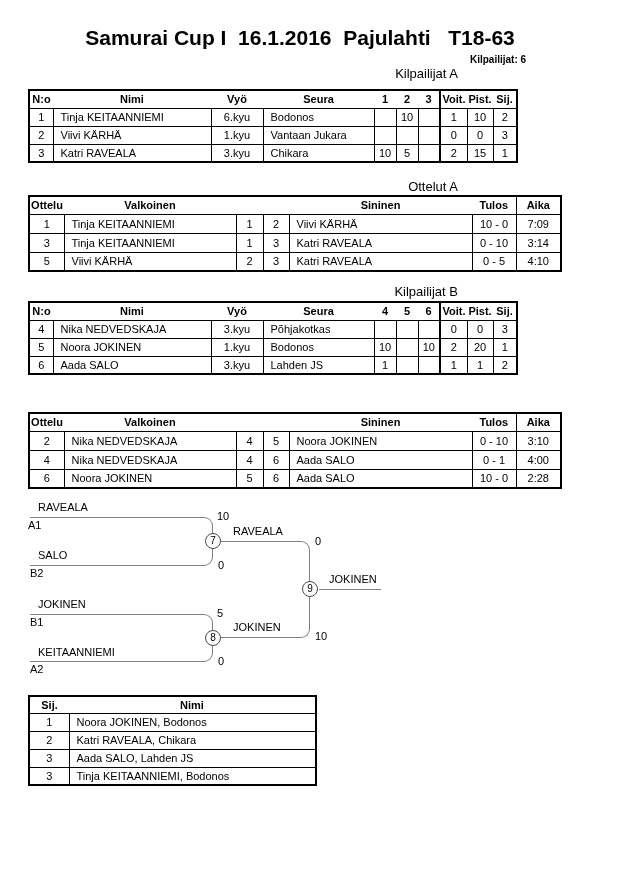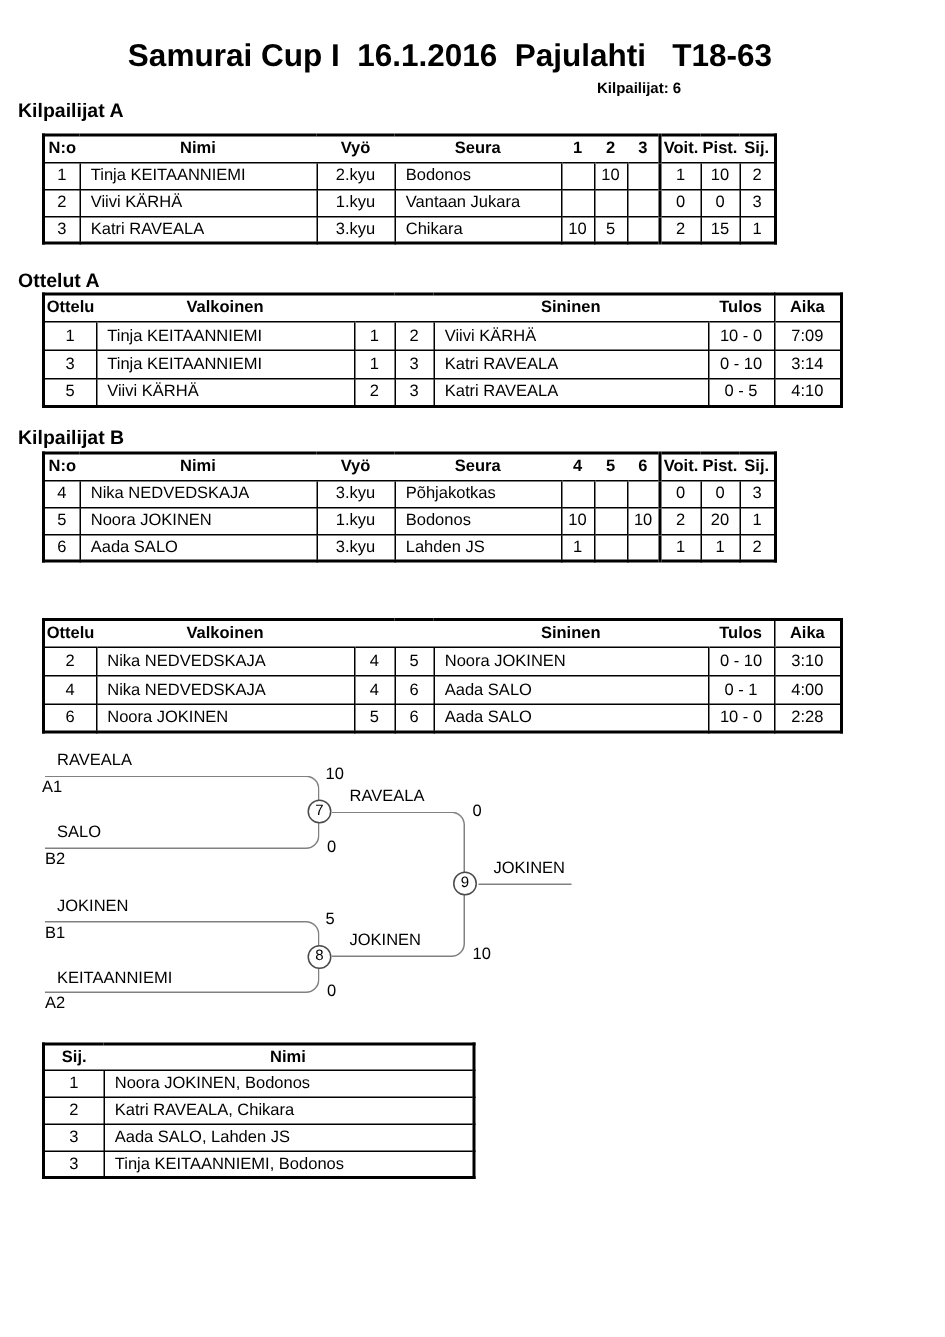--- a/index.html
+++ b/index.html
@@ -6,26 +6,26 @@
   html,body { background:#e8e8e8; }
   .page {
     position:relative; width:630px; height:891px; background:#ffffff;
     font-family:"Liberation Sans", sans-serif; color:#000; overflow:hidden;
   }
   .title {
     position:absolute; left:0; top:26px; width:600px; text-align:center;
     font-size:21px; font-weight:bold; white-space:pre;
   }
   .comp-count {
-    position:absolute; left:398px; top:54px; width:200px; text-align:left;
+    position:absolute; left:398px; top:54px; width:200px; text-align:center;
     font-size:10px; font-weight:bold;
   }
   .sec-head {
-    position:absolute; left:12px; width:430px; text-align:left;
-    font-size:13px; font-weight:bold;
+    position:absolute; left:28px; width:430px; text-align:right;
+    font-size:13px; font-weight:normal;
   }
   .sec-head.narrow { width:300px; }
 
   table.tbl {
     position:absolute; border-collapse:collapse; table-layout:fixed;
     border:2px solid #000; background:#fff;
   }
   .tbl th, .tbl td {
     font-family:"Liberation Sans", sans-serif; font-size:11px;
     padding:0; text-align:center; white-space:nowrap; overflow:hidden;
@@ -92,21 +92,21 @@
       <th>1</th>
       <th>2</th>
       <th>3</th>
       <th class="thickL">Voit.</th>
       <th>Pist.</th>
       <th>Sij.</th>
     </tr>
     <tr>
       <td>1</td>
       <td class="left">Tinja KEITAANNIEMI</td>
-      <td>2.kyu</td>
+      <td>6.kyu</td>
       <td class="left">Bodonos</td>
       <td></td>
       <td>10</td>
       <td></td>
       <td class="thickL">1</td>
       <td>10</td>
       <td>2</td>
     </tr>
     <tr>
       <td>2</td>

